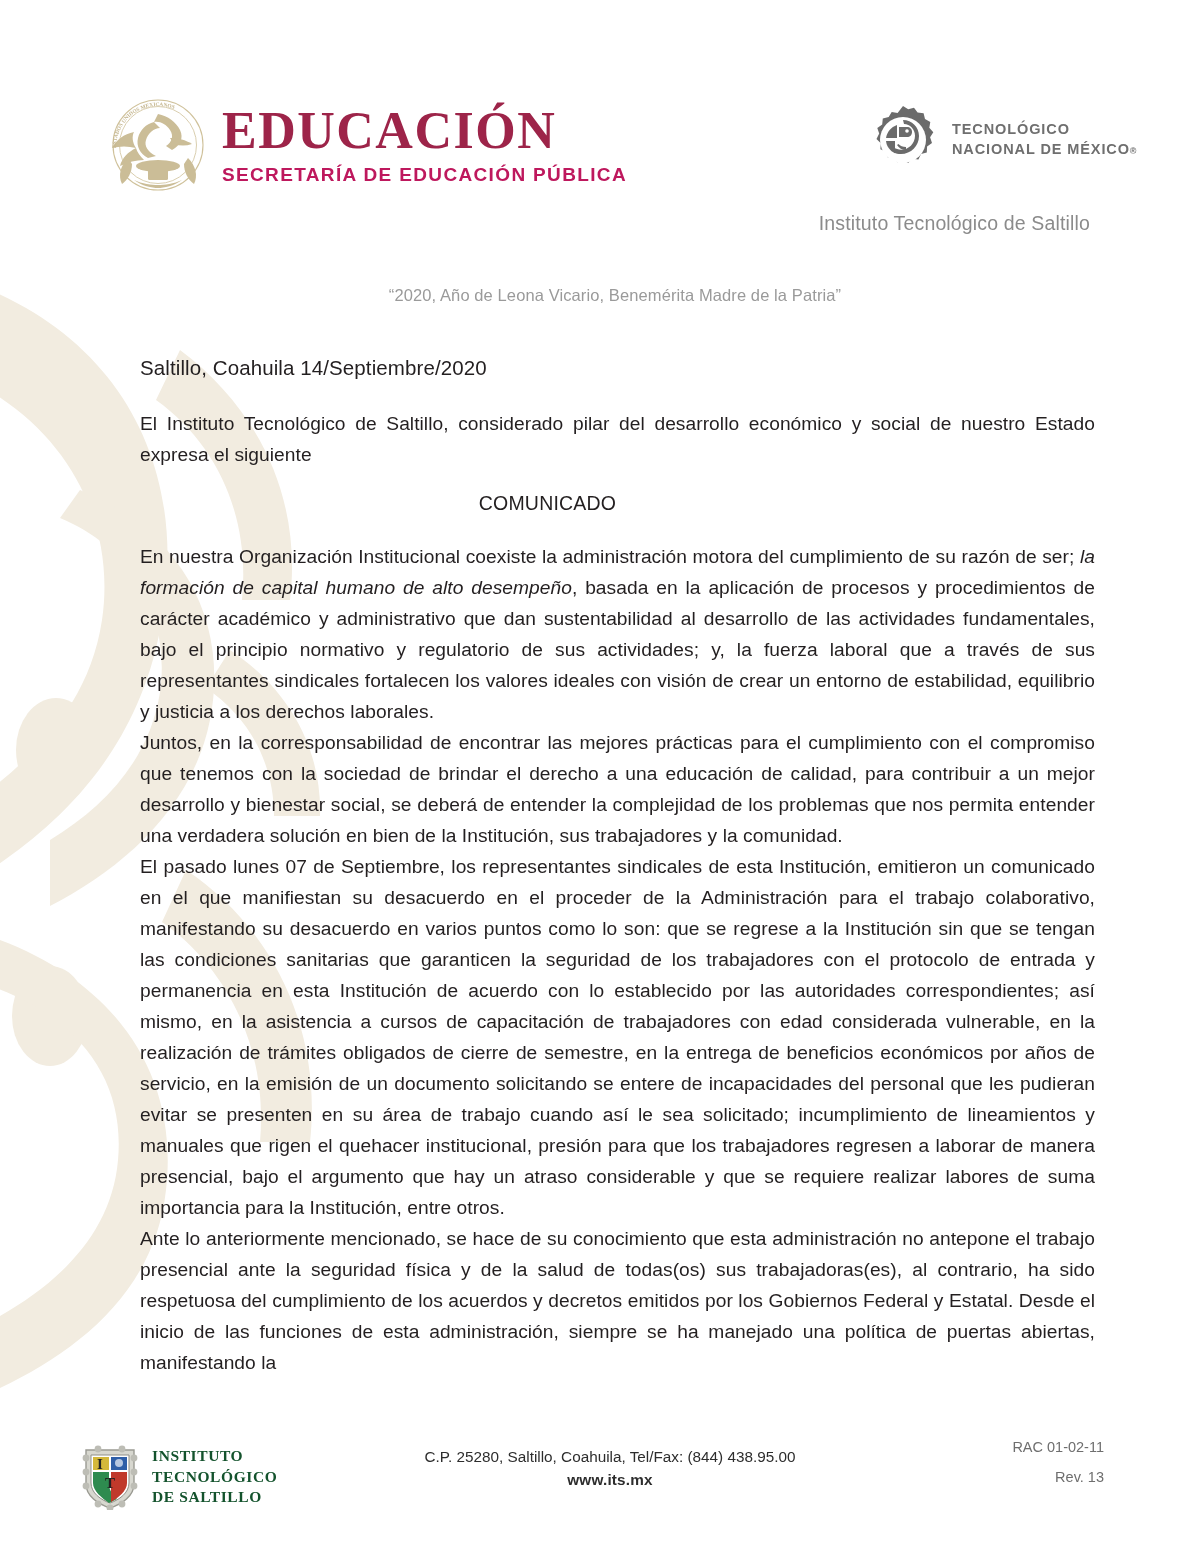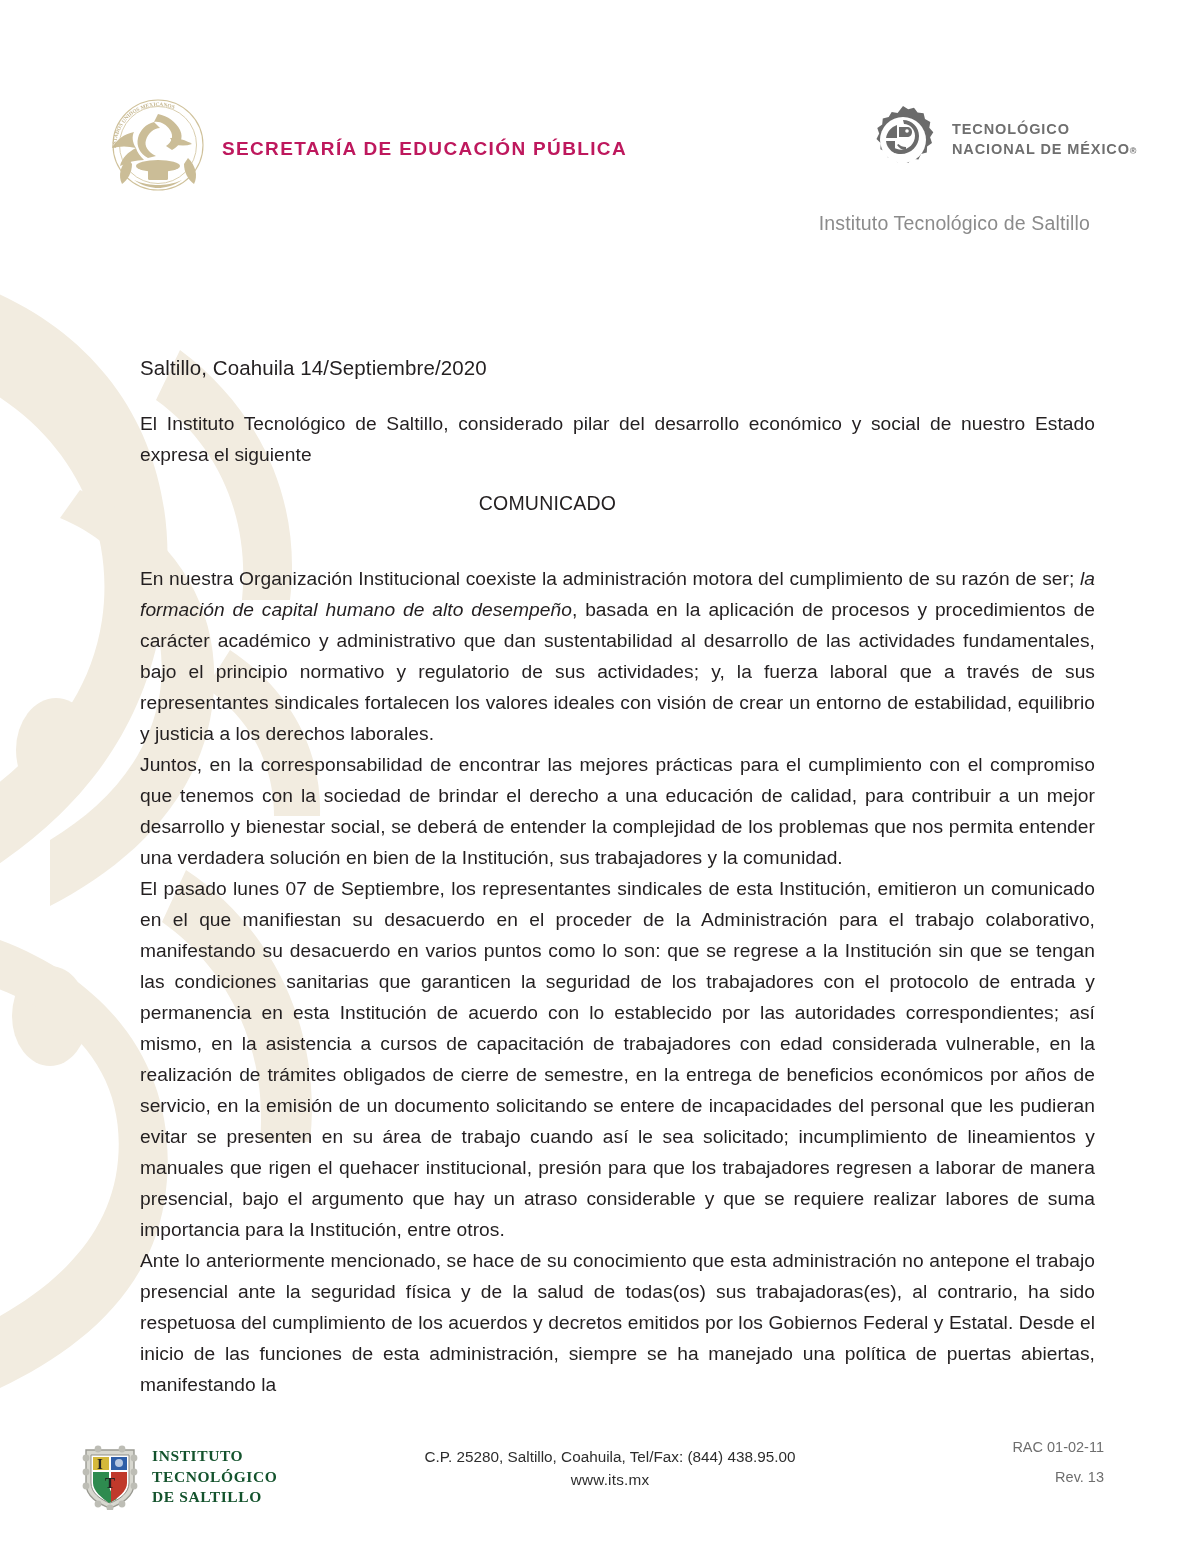--- a/index.html
+++ b/index.html
@@ -127,21 +127,21 @@
     margin: 0;
     font-size: 19.2px;
     line-height: 1.615;
     text-align: justify;
     text-justify: inter-word;
     color: #231f20;
     letter-spacing: 0.05px;
   }
   p.body-par.intro { margin-bottom: 8px; }
   .comunicado {
-    margin: 22px 0 48px 0;
+    margin: 22px 0 26px 0;
     text-align: center;
     font-size: 19.5px;
     color: #231f20;
     letter-spacing: 0.2px;
     padding-right: 140px;
   }
   .ital { font-style: italic; }
 
   
   .footer {
@@ -172,21 +172,21 @@
   .address {
     position: absolute;
     left: 330px;
     top: 14px;
     width: 560px;
     text-align: center;
     font-size: 15.3px;
     line-height: 1.5;
     color: #2d2d2d;
   }
-  .address .site { font-weight: 400; letter-spacing: 0.2px; }
+  .address .site { font-weight: 700; letter-spacing: 0.2px; }
   .revcode {
     position: absolute;
     right: 96px;
     top: 0px;
     text-align: right;
     font-size: 14.5px;
     color: #6e6e6e;
     line-height: 2.1;
   }
 </style>
@@ -231,20 +231,21 @@
           <path d="M30 84 C 38 90, 48 92, 54 92 C 60 92, 70 90, 78 84 C 70 88, 60 89, 54 89 C 48 89, 38 88, 30 84 Z"></path>
         </g>
         <g fill="#c4b58d" font-family="Liberation Serif, serif" font-size="5.4" font-weight="bold">
           <text><textPath href="#arcpath">ESTADOS UNIDOS MEXICANOS</textPath></text>
         </g>
         <defs>
           <path id="arcpath" d="M 12 52 A 42 42 0 0 1 96 52" fill="none"></path>
         </defs>
       </svg>
       <div class="sep-words">
+        <div class="sep-title">EDUCACIÓN</div>
         <div class="sep-sub">SECRETARÍA DE EDUCACIÓN PÚBLICA</div>
       </div>
     </div>
 
     <div class="tecnm-block">
       <svg class="tecnm-mark" viewBox="0 0 74 72" aria-hidden="true">
         <g fill="#6b6b6b">
           <path d="M37 2 l5.2 3.2 5.8-1.4 3.6 4.8 6 0.6 1.4 5.8 5.3 2.9-1 5.9 4 4.4-3.2 5.1 1.9 5.7-4.9 3.4-0.3 6-5.8 1.6-2.6 5.4-6-0.7-4.2 4.3-5.3-2.9-5.6 2.2-3.7-4.7-6-0.3-1.7-5.8-5.5-2.3 0.4-6-4.3-4.2 2.7-5.4-1.9-5.7 4.9-3.5 0.6-6 5.9-1.3 3-5.2 5.9 1z"></path>
         </g>
         <circle cx="37" cy="36" r="23" fill="#ffffff"></circle>
@@ -259,20 +260,21 @@
       </svg>
       <div class="tecnm-words">
         <div>TECNOLÓGICO</div>
         <div><span>NACIONAL DE MÉXICO</span><span class="reg">®</span></div>
       </div>
     </div>
 
     <div class="inst-line">Instituto Tecnológico de Saltillo</div>
   </div>
 
+  <div class="year-slogan">“2020, Año de Leona Vicario, Benemérita Madre de la Patria”</div>
 
   <div class="content">
     <div class="dateline">Saltillo, Coahuila 14/Septiembre/2020</div>
 
     <p class="body-par intro">El Instituto Tecnológico de Saltillo, considerado pilar del desarrollo económico y social de nuestro Estado expresa el siguiente</p>
 
     <div class="comunicado">COMUNICADO</div>
 
     <p class="body-par"><span>En nuestra Organización Institucional coexiste la administración motora del cumplimiento de su razón de ser; </span><span class="ital">la formación de capital humano de alto desempeño</span><span>, basada en la aplicación de procesos y procedimientos de carácter académico y administrativo que dan sustentabilidad al desarrollo de las actividades fundamentales, bajo el principio normativo y regulatorio de sus actividades; y, la fuerza laboral que a través de sus representantes sindicales fortalecen los valores ideales con visión de crear un entorno de estabilidad, equilibrio y justicia a los derechos laborales.</span></p>
 

